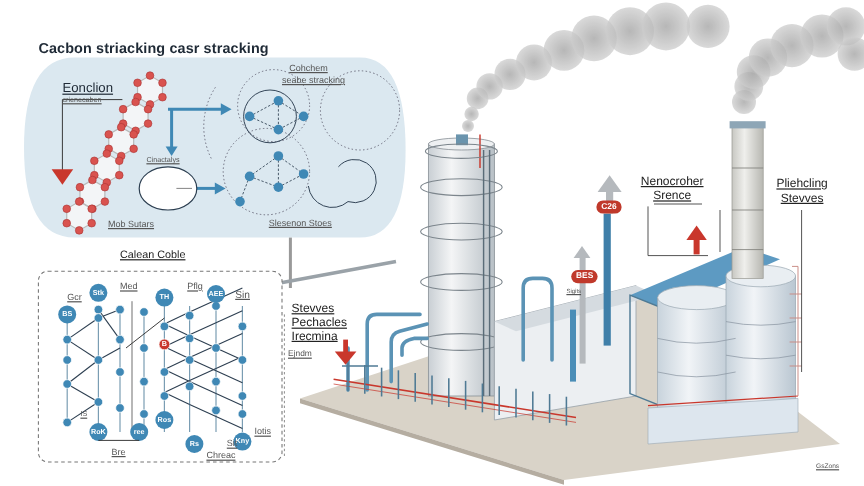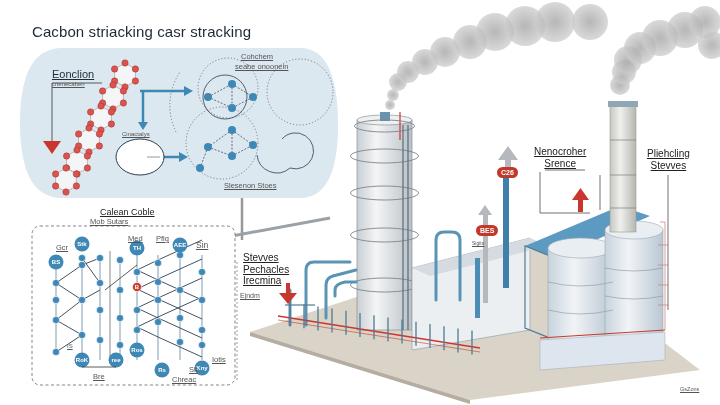--- a/index.html
+++ b/index.html
@@ -1,18 +1,18 @@
 <!DOCTYPE html>
 <html><head>
 <meta charset="utf-8">
 <style>
   html,body{margin:0;padding:0;background:#ffffff;}
   body{width:720px;height:405px;overflow:hidden;position:relative;font-family:"Liberation Sans",sans-serif;color:#222;}
   .abs{position:absolute;}
-  #title{left:32px;top:23px;font-size:15px;font-weight:normal;color:#1f2a36;letter-spacing:0.1px;}
+  #title{left:32px;top:33px;font-size:12px;font-weight:bold;color:#1f2a36;letter-spacing:0.1px;}
   .lbl{position:absolute;white-space:nowrap;font-family:"Liberation Sans",sans-serif;text-decoration:underline;}
   .tiny{font-size:6px;color:#555;}
   .small{font-size:7.5px;color:#555;}
   .bold-label{font-size:10px;color:#222;line-height:11.5px;text-align:center;}
   svg{position:absolute;left:0;top:0;}
   .badge{position:absolute;background:#c0392b;color:#fff;font-size:7px;font-weight:bold;border-radius:7px;padding:1px 4px;line-height:9px;}
   .node-lbl{font-size:6px;fill:#fff;font-family:"Liberation Sans",sans-serif;font-weight:bold;text-anchor:middle;dominant-baseline:middle;}
 </style>
 </head>
 <body>
@@ -373,27 +373,27 @@
 
   <g fill="#c9372c">
     <rect x="286" y="283" width="4" height="12"></rect>
     <polygon points="279,293 288,304 297,293"></polygon>
   </g>
 </svg>
 
 <div class="lbl" style="left:52px;top:68px;font-size:11px;color:#1f2a36;">Eonclion</div>
 <div class="lbl tiny" style="left:52px;top:81px;">crienecaben</div>
 <div class="lbl tiny" style="left:122px;top:131px;">Cinactalys</div>
-<div class="lbl small" style="left:90px;top:182px;margin-top:35px;">Mob Sutars</div>
+<div class="lbl small" style="left:90px;top:182px;">Mob Sutars</div>
 <div class="lbl small" style="left:241px;top:52px;">Cohchem</div>
-<div class="lbl small" style="left:235px;top:62px;">seabe onoonein</div>
+<div class="lbl small" style="left:235px;top:62px;">seabe stracking</div>
 <div class="lbl small" style="left:224px;top:181px;">Slesenon Stoes</div>
 
 <div class="lbl" style="left:100px;top:207px;font-size:9px;color:#222;">Calean Coble</div>
-<div class="lbl small" style="left:88px;top:234px;padding-left:40px;">Med</div>
+<div class="lbl small" style="left:60px;top:234px;padding-left:40px;">Med</div>
 <div class="lbl small" style="left:56px;top:243px;">Gcr</div>
 <div class="lbl small" style="left:156px;top:234px;">Pflg</div>
 <div class="lbl small" style="left:196px;top:240px;font-size:8.5px;">Sin</div>
 <div class="lbl small" style="left:93px;top:372px;">Bre</div>
 <div class="lbl small" style="left:176px;top:355px;padding-left:36px;">Iotis</div>
 <div class="lbl small" style="left:189px;top:365px;">Sit</div>
 <div class="lbl small" style="left:172px;top:375px;">Chreac</div>
 <div class="lbl tiny" style="left:67px;top:343px;">IS</div>
 
 <div class="lbl bold-label" style="left:243px;top:252px;text-align:left;">

